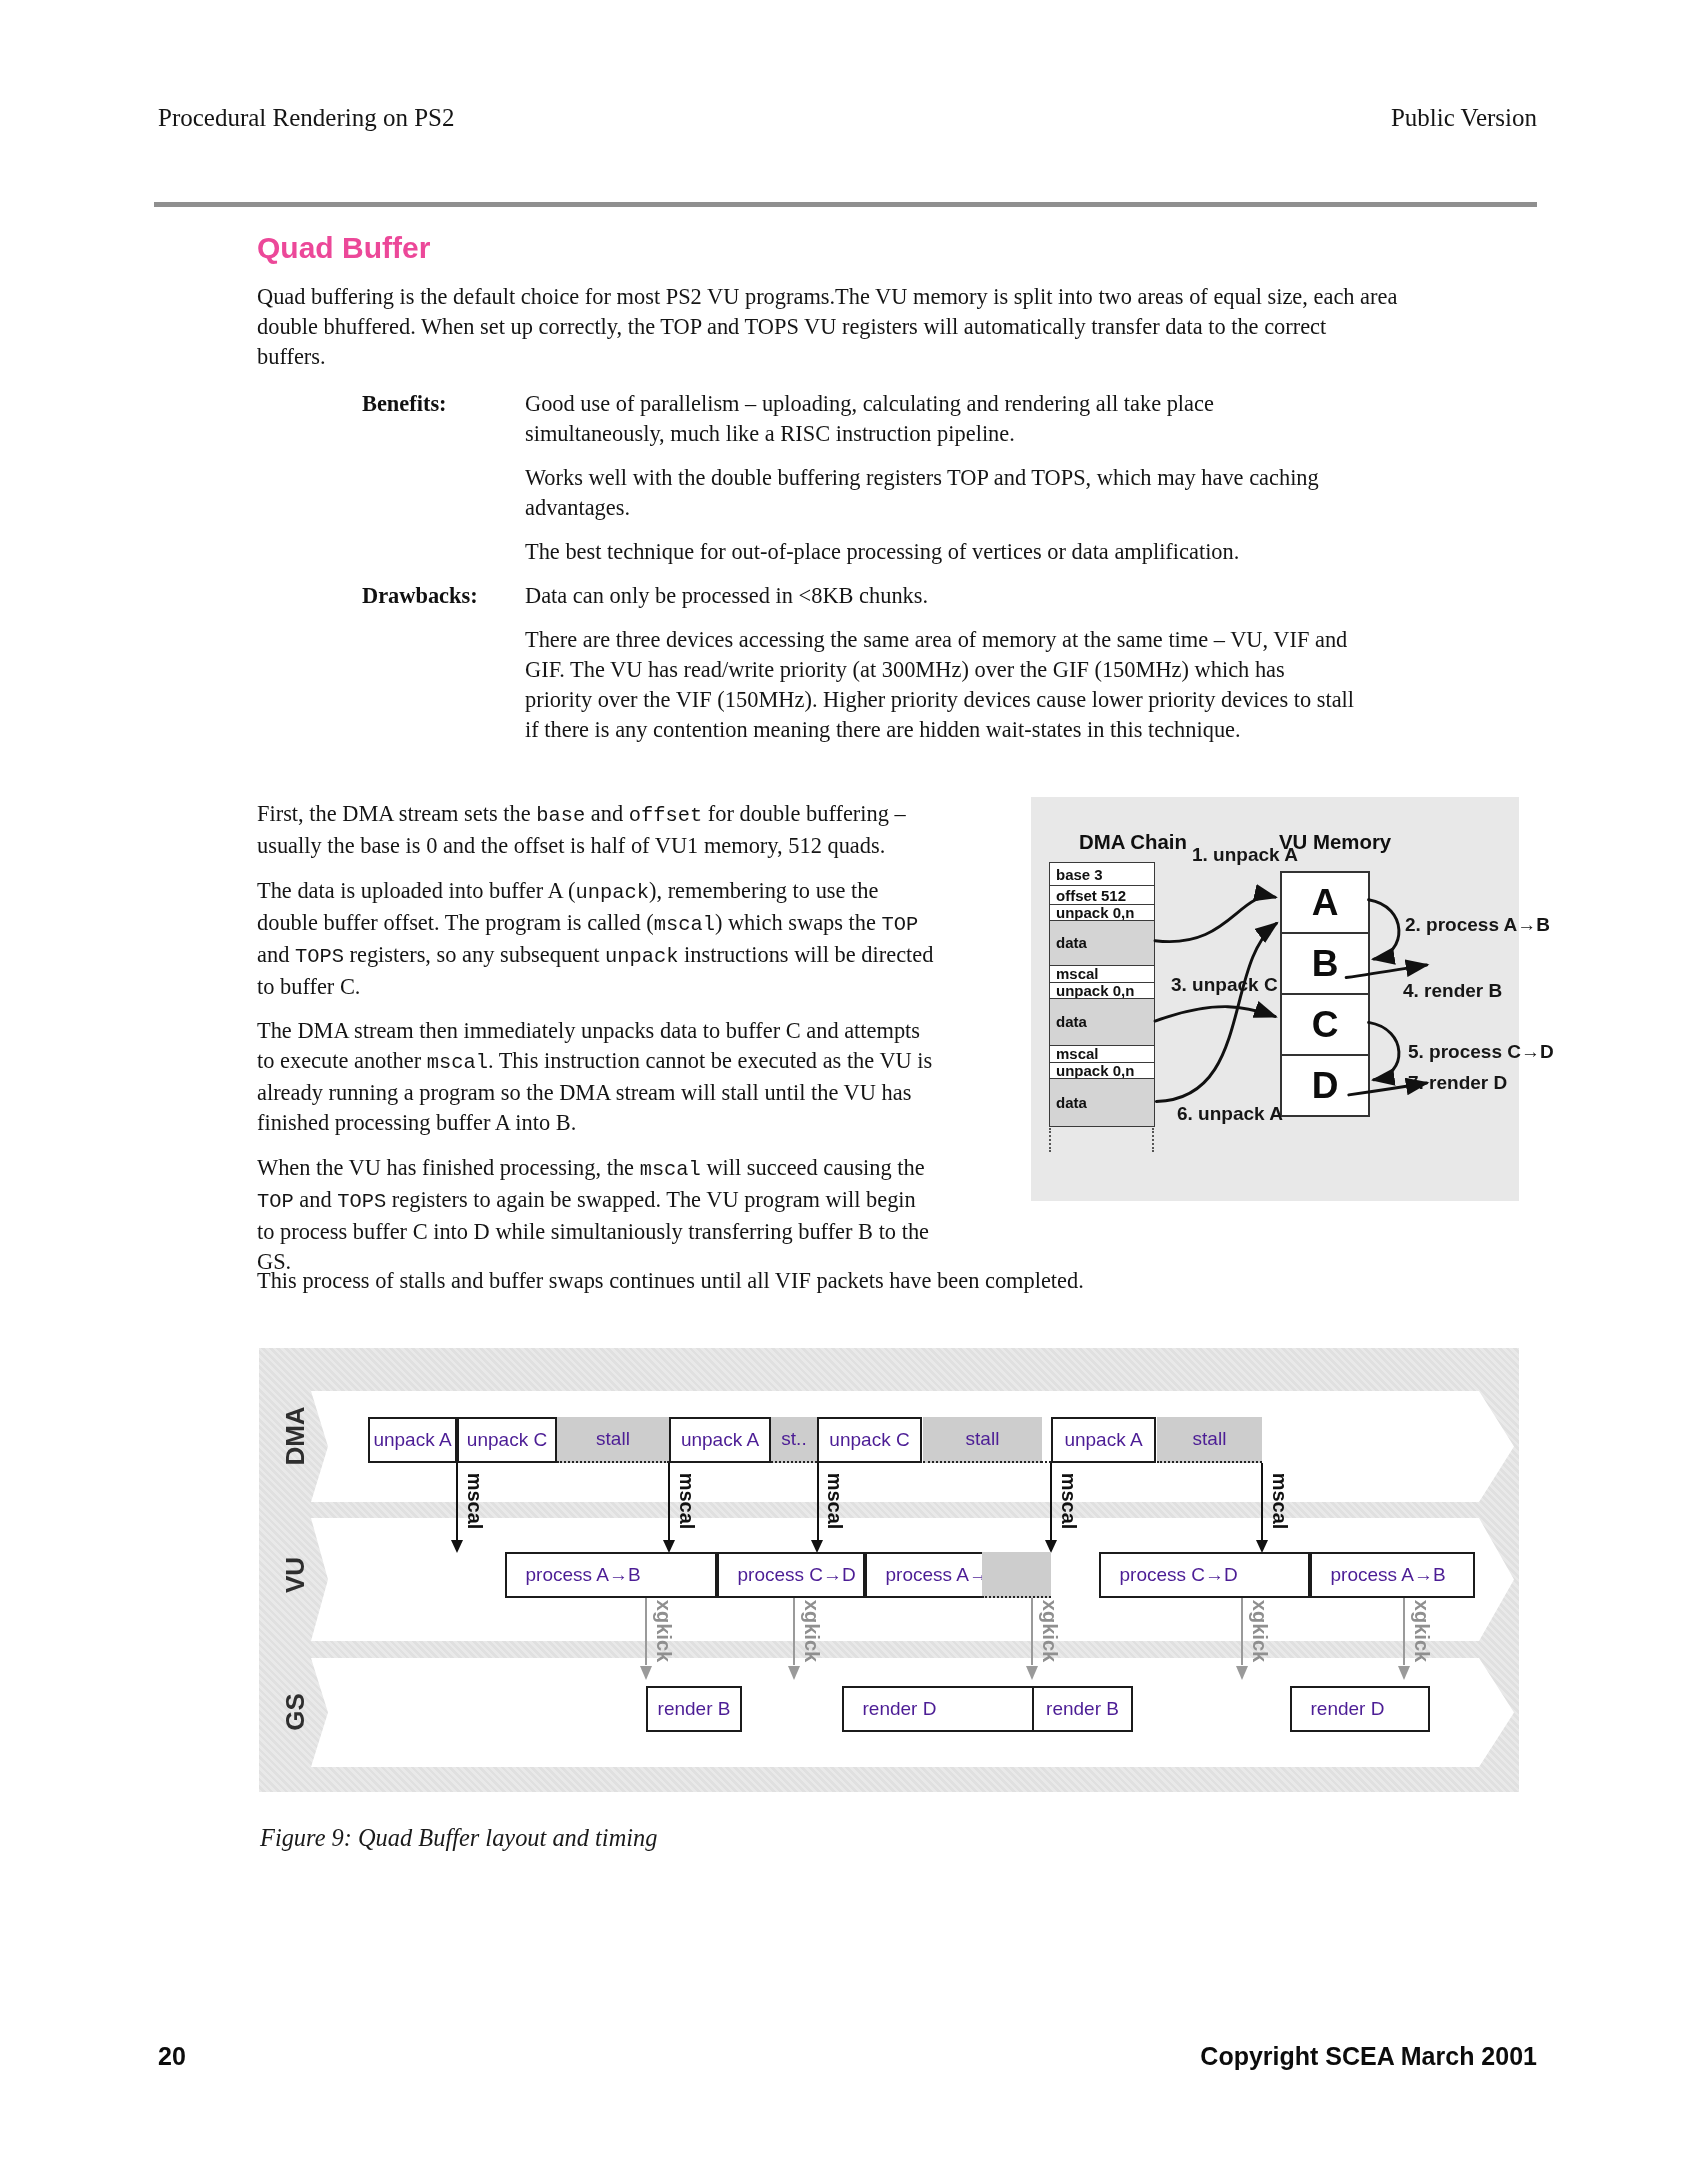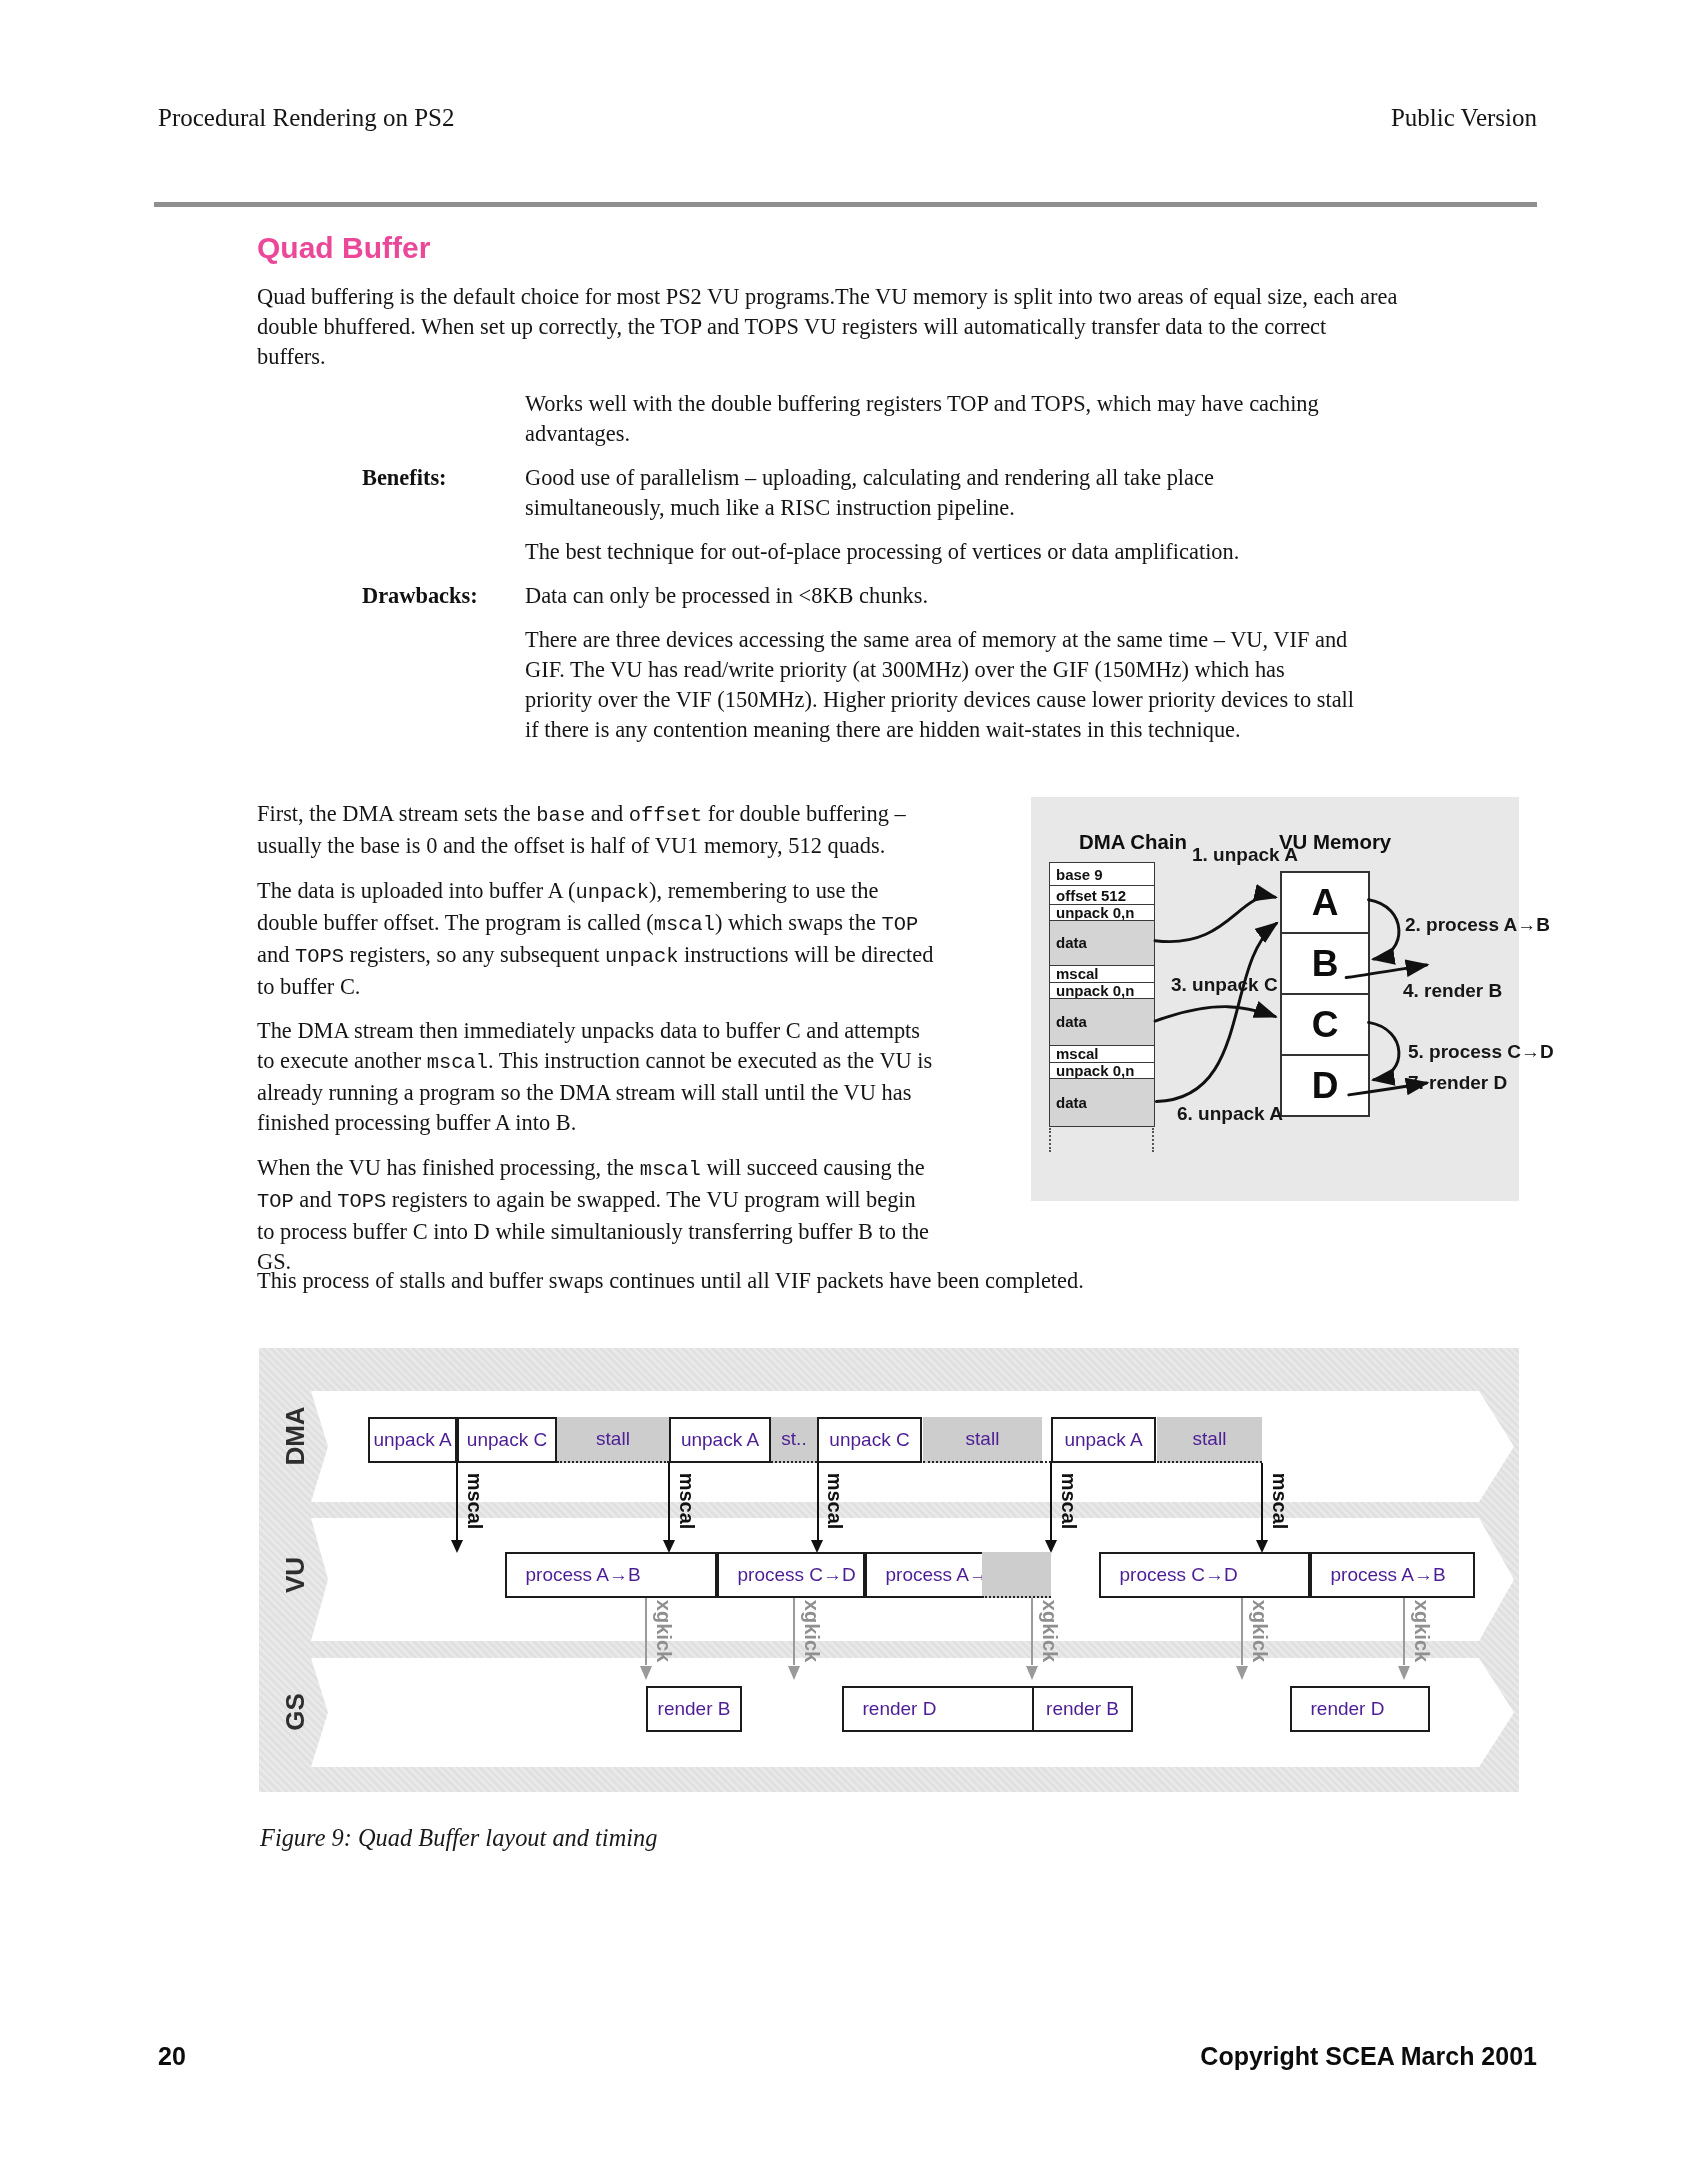--- a/index.html
+++ b/index.html
@@ -67,28 +67,28 @@
   <div id="header-rule"></div>
 
   <div id="page-title">Quad Buffer</div>
 
   <div id="intro" class="serif-block">Quad buffering is the default choice for most PS2 VU programs.The VU memory is split into two areas of equal size, each area
 double bhuffered. When set up correctly, the TOP and TOPS VU registers will automatically transfer data to the correct
 buffers.</div>
 
   <div id="benefits-block">
       <div class="def-row">
+        <div class="def-label">Benefits:</div>
+        <div class="def-lines serif-block">Good use of parallelism – uploading, calculating and rendering all take place
+simultaneously, much like a RISC instruction pipeline.</div>
+      </div>
+      <div class="def-row">
         <div class="def-label"></div>
         <div class="def-lines serif-block">Works well with the double buffering registers TOP and TOPS, which may have caching
 advantages.</div>
-      </div>
-      <div class="def-row">
-        <div class="def-label">Benefits:</div>
-        <div class="def-lines serif-block">Good use of parallelism – uploading, calculating and rendering all take place
-simultaneously, much like a RISC instruction pipeline.</div>
       </div>
       <div class="def-row">
         <div class="def-label"></div>
         <div class="def-lines serif-block">The best technique for out-of-place processing of vertices or data amplification.</div>
       </div>
       <div class="def-row">
         <div class="def-label">Drawbacks:</div>
         <div class="def-lines serif-block">Data can only be processed in &lt;8KB chunks.</div>
       </div>
       <div class="def-row">
@@ -106,21 +106,21 @@
       <div class="rich-par"><span>The DMA stream then immediately unpacks data to buffer C and attempts</span><br><span>to execute another </span><span class="mono">mscal</span><span>. This instruction cannot be executed as the VU is</span><br><span>already running a program so the DMA stream will stall until the VU has</span><br><span>finished processing buffer A into B.</span></div>
       <div class="rich-par"><span>When the VU has finished processing, the </span><span class="mono">mscal</span><span> will succeed causing the</span><br><span class="mono">TOP</span><span> and </span><span class="mono">TOPS</span><span> registers to again be swapped. The VU program will begin</span><br><span>to process buffer C into D while simultaniously transferring buffer B to the</span><br><span>GS.</span></div>
     </div>
 
   <div id="closing-par" class="serif-block">This process of stalls and buffer swaps continues until all VIF packets have been completed.</div>
 
   <div id="dma-panel">
     <div class="panel-heading" style="left:48px;top:34px;">DMA Chain</div>
     <div class="panel-heading" style="left:248px;top:34px;">VU Memory</div>
     <div id="chain-table">
-        <div class="chain-row" style="height: 22.4px;">base 9</div>
+        <div class="chain-row" style="height: 22.4px;">base 3</div>
         <div class="chain-row" style="height: 18.5px;">offset 512</div>
         <div class="chain-row" style="height: 16px;">unpack 0,n</div>
         <div class="chain-row data" style="height: 45px;">data</div>
         <div class="chain-row" style="height: 17px;">mscal</div>
         <div class="chain-row" style="height: 16px;">unpack 0,n</div>
         <div class="chain-row data" style="height: 47px;">data</div>
         <div class="chain-row" style="height: 17px;">mscal</div>
         <div class="chain-row" style="height: 16px;">unpack 0,n</div>
         <div class="chain-row data" style="height: 48px;">data</div>
       </div>

